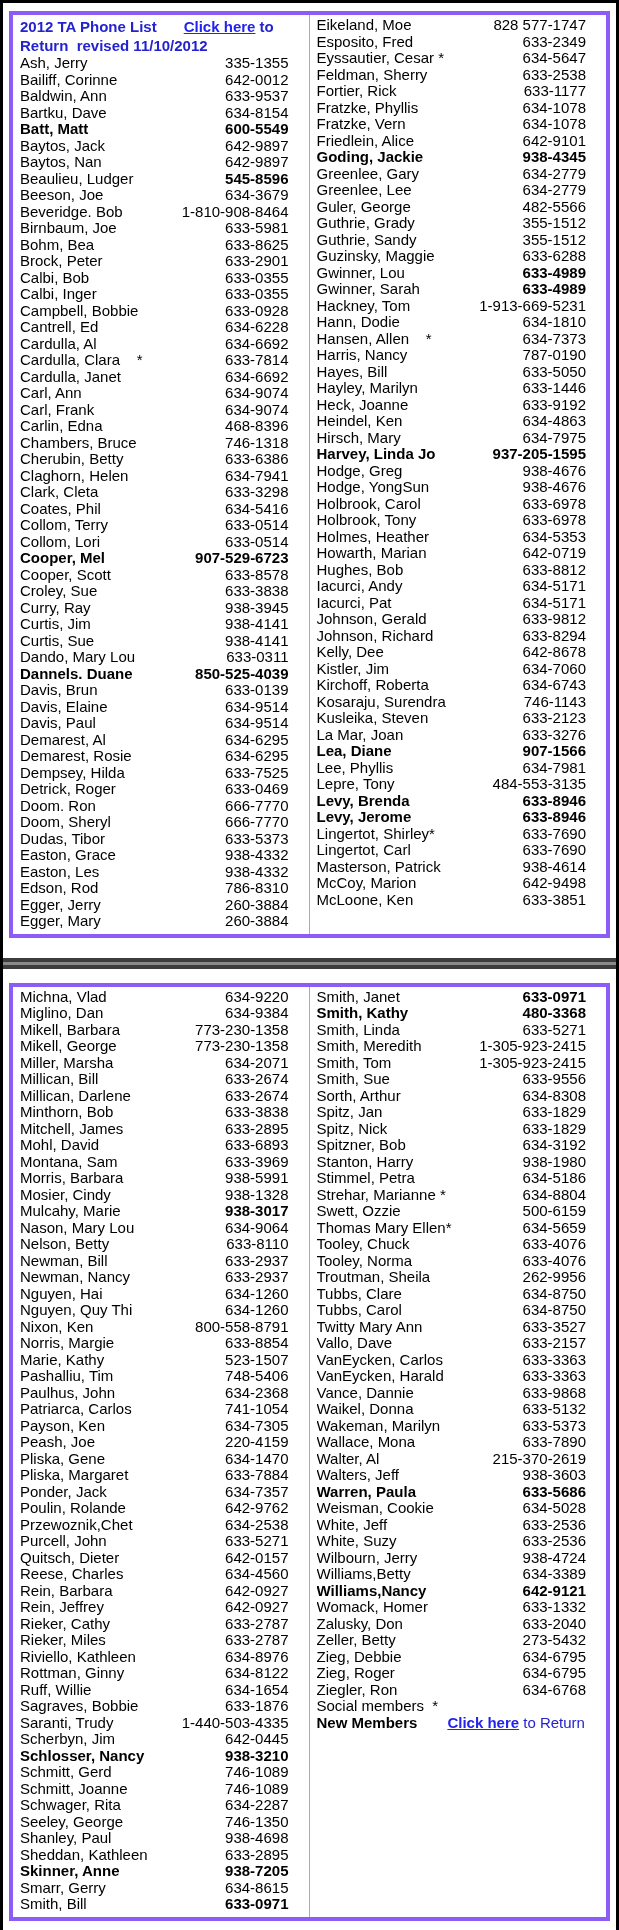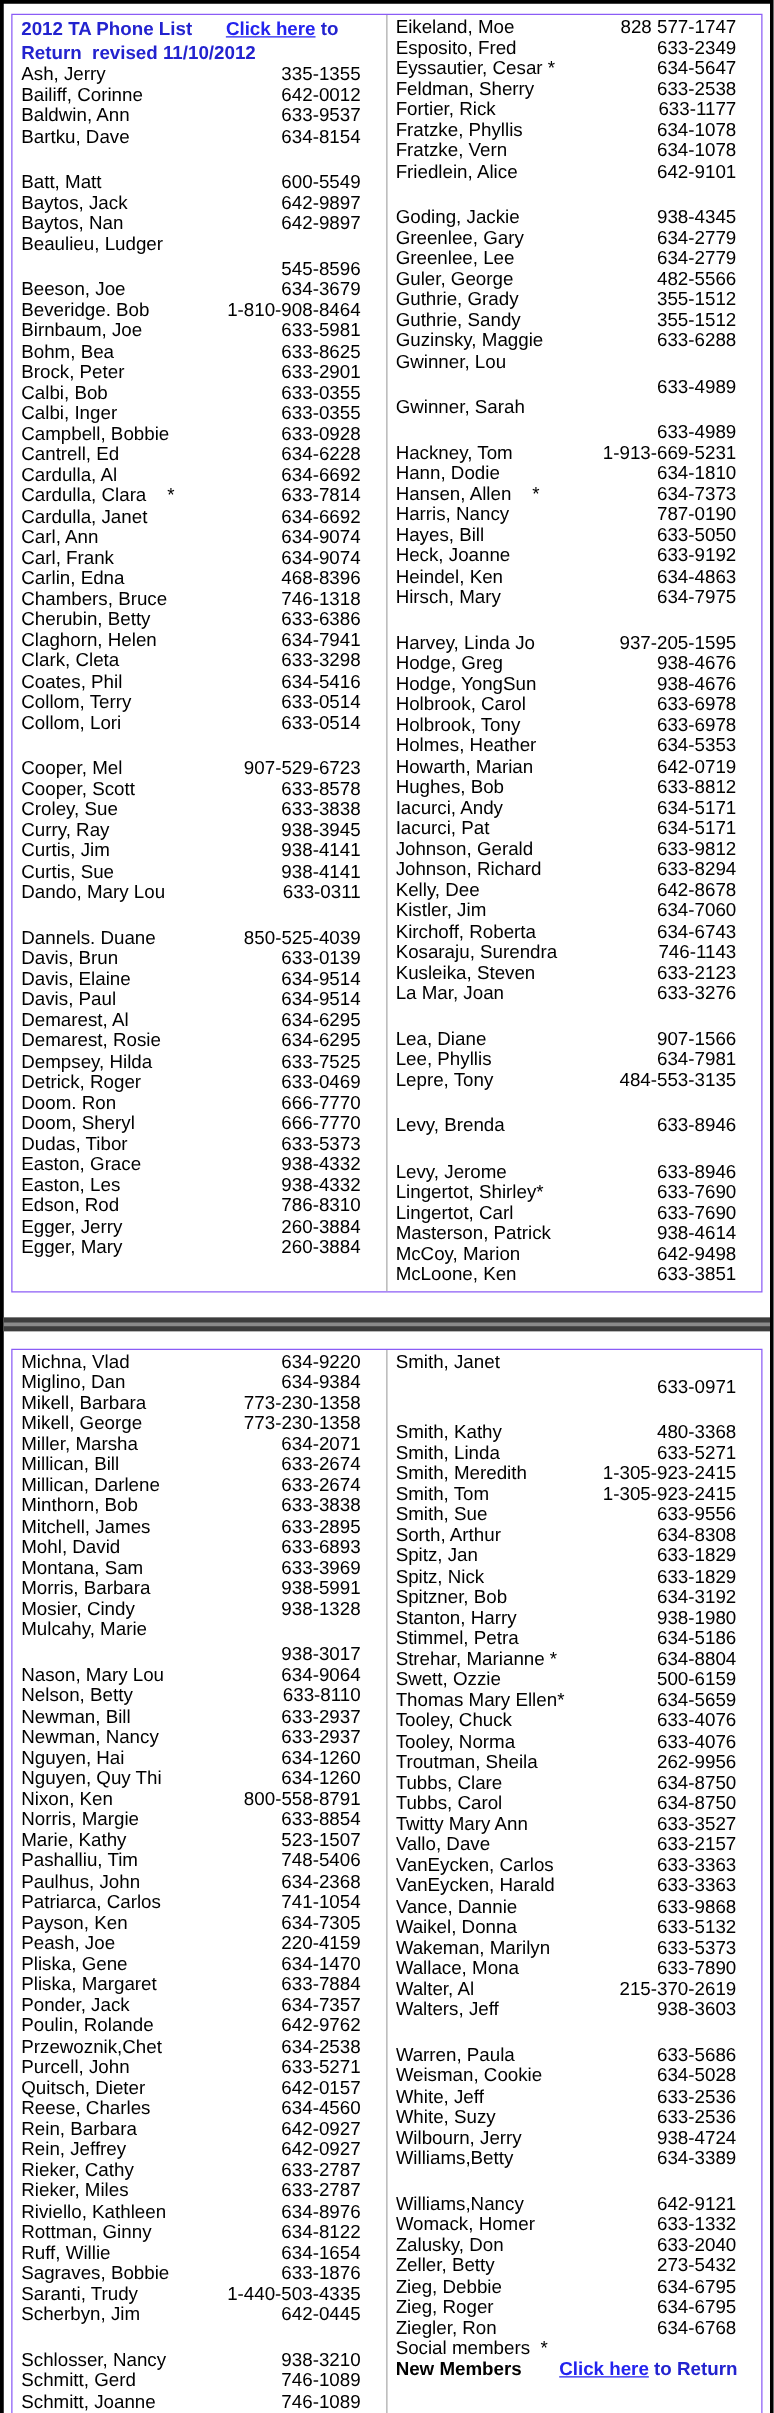--- a/index.html
+++ b/index.html
@@ -2,50 +2,50 @@
 <html><head>
 <meta charset="utf-8">
 <style>
   html,body { margin:0; padding:0; background:#ffffff; }
   body { width:619px; font-family:"Liberation Sans", sans-serif; }
   .frame {
     box-sizing:border-box; width:619px; min-height:1930px;
     border:3px solid #000; background:#fff; padding:8px 6px 10px 6px;
   }
   .box {
-    box-sizing:border-box; border:1px solid #8b5cf6; display:flex; align-items:stretch;
+    box-sizing:border-box; border:4px solid #8b5cf6; display:flex; align-items:stretch;
     background:#fff;
     justify-content:center;
   }
   .col {
     box-sizing:border-box; width:50%; padding:2px 0 4px 7px;
     font-size:15px; line-height:16.5px; color:#000;
   }
   .col-left { border-right:1px solid #ababab; }
   .hdr {
     color:#2323cf; font-weight:bold; line-height:19px; white-space:pre-wrap;
     padding-right:6px;
   }
   .hdr a, .footer-link {
     color:#2323ef; text-decoration:underline; font-weight:bold; cursor:pointer;
   }
   .hdr a { margin-left:27px; }
   .row { display:flex; }
   .name { flex:1 1 auto; white-space:pre; overflow:hidden; }
   .phone { flex:0 0 124px; text-align:right; padding-right:20px; white-space:pre; }
-  .b { font-weight:normal;margin-top:20px; }
+  .b { font-weight:bold; }
   .divider {
     margin:20px -6px 14px -6px; height:3px; background:#8a8a8a;
     border-top:4px solid #3d3d3d; border-bottom:4px solid #3d3d3d;
   }
   .footer-row { display:flex; }
   .footer-note { white-space:pre; }
   .nm-label { font-weight:bold; }
   .footer-link { margin-left:30px; }
-  .blue-b { color:#2323cf; font-weight:bold; white-space:pre; }
+  .blue-b { color:#2323cf; font-weight:normal; white-space:pre; }
 </style>
 </head>
 <body>
 
 <div class="frame">
 
   <div class="box">
     <div class="col col-left">
       <div class="hdr"><span>2012 TA Phone List</span><a>Click here</a><span> to Return  revised 11/10/2012</span></div>
       <div>
@@ -345,20 +345,24 @@
             <span class="name">Hansen, Allen    *</span>
             <span class="phone">634-7373</span>
           </div>
           <div class="row">
             <span class="name">Harris, Nancy</span>
             <span class="phone">787-0190</span>
           </div>
           <div class="row">
             <span class="name">Hayes, Bill</span>
             <span class="phone">633-5050</span>
+          </div>
+          <div class="row">
+            <span class="name">Hayley, Marilyn</span>
+            <span class="phone">633-1446</span>
           </div>
           <div class="row">
             <span class="name">Heck, Joanne</span>
             <span class="phone">633-9192</span>
           </div>
           <div class="row">
             <span class="name">Heindel, Ken</span>
             <span class="phone">634-4863</span>
           </div>
           <div class="row">

